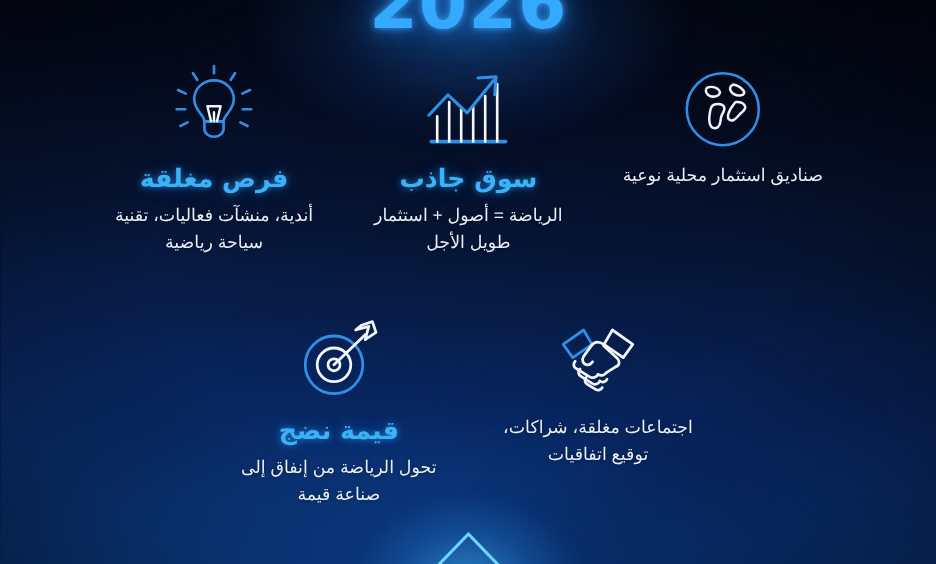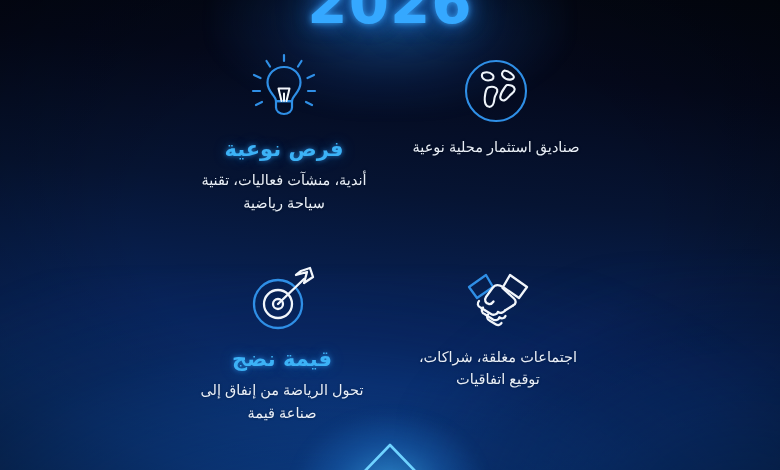--- a/index.html
+++ b/index.html
@@ -188,41 +188,58 @@
           <circle cx="37" cy="37" r="30" stroke="#2f8fe6" stroke-width="2.1"></circle>
           <path d="M24 19c3.5-1.2 7.5-0.4 9.6 1.8 2 2.2 0.6 4.6-1.8 5.3-2.6 0.8-5.6 0.2-7.4-1.4-1.9-1.7-2-4.3-0.4-5.7z" stroke="#eef4fa" stroke-width="2.1" stroke-linejoin="round" fill="none"></path>
           <path d="M45.5 16.5c3.4 0.6 6.6 2.4 8.6 4.8 1.5 1.8 0.5 3.7-1.7 4.1-3 0.6-6.5-0.7-8.3-2.8-1.8-2-1.3-5 1.4-6.1z" stroke="#eef4fa" stroke-width="2.1" stroke-linejoin="round" fill="none"></path>
           <path d="M29 33.5c4.2-1.6 8.4-0.6 9.2 2 0.8 2.5-1.4 4.6-2.3 7.1-1 2.8-0.4 5.9-2.2 8.4-1.9 2.6-5.4 2.4-6.9-0.4-1.6-3-1.2-7-0.6-10.4 0.4-2.6 0.6-5.2 2.8-6.7z" stroke="#eef4fa" stroke-width="2.1" stroke-linejoin="round" fill="none"></path>
           <path d="M48 31c3.6-0.4 7 1.2 7.6 3.8 0.6 2.6-1.8 4-3.6 5.6-2.1 1.8-3.4 4.4-5.9 5.6-2.6 1.3-5.2-0.6-4.8-3.4 0.4-3.1 2.3-6.2 4.1-8.6 0.8-1.1 1.6-2.7 2.6-3z" stroke="#eef4fa" stroke-width="2.1" stroke-linejoin="round" fill="none"></path>
         </svg>
       </div>
       <div class="card-body">صناديق استثمار محلية نوعية</div>
     </div>
 
+    <div class="card">
+      <div class="icon-box">
+        <svg width="78" height="72" viewBox="0 0 78 72" fill="none">
+          <line x1="8" y1="63" x2="70" y2="63" stroke="#2f8fe6" stroke-width="3" stroke-linecap="round"></line>
+          <line x1="13" y1="63" x2="13" y2="42" stroke="#f2f6fb" stroke-width="2.2" stroke-linecap="round"></line>
+          <line x1="23" y1="63" x2="23" y2="30" stroke="#f2f6fb" stroke-width="2.2" stroke-linecap="round"></line>
+          <line x1="33" y1="63" x2="33" y2="36" stroke="#f2f6fb" stroke-width="2.2" stroke-linecap="round"></line>
+          <line x1="43" y1="63" x2="43" y2="33" stroke="#f2f6fb" stroke-width="2.2" stroke-linecap="round"></line>
+          <line x1="53" y1="63" x2="53" y2="25" stroke="#f2f6fb" stroke-width="2.2" stroke-linecap="round"></line>
+          <line x1="63" y1="63" x2="63" y2="15" stroke="#f2f6fb" stroke-width="2.2" stroke-linecap="round"></line>
+          <path d="M6 41 L22 24 L38 39 L60 12" stroke="#2f8fe6" stroke-width="2.6" stroke-linecap="round" stroke-linejoin="round" fill="none"></path>
+          <path d="M47 10 L62 9 L61 24" stroke="#2f8fe6" stroke-width="2.6" stroke-linecap="round" stroke-linejoin="round" fill="none"></path>
+        </svg>
+      </div>
+      <div class="card-title">سوق جاذب</div>
+      <div class="card-body">الرياضة = أصول + استثمار طويل الأجل</div>
+    </div>
 
     <div class="card">
       <div class="icon-box">
         <svg width="74" height="76" viewBox="0 0 74 76" fill="none">
           <path d="M37 14c-9.4 0-16.5 7-16.5 15.6 0 5.6 2.9 9.2 5.3 12.2 1.9 2.4 3.2 4 3.2 6.4h16c0-2.4 1.3-4 3.2-6.4 2.4-3 5.3-6.6 5.3-12.2C53.5 21 46.4 14 37 14z" stroke="#2f8fe6" stroke-width="2.2" stroke-linejoin="round" fill="none"></path>
           <path d="M29 48.2h16v6.4c0 3.6-3.6 6.4-8 6.4s-8-2.8-8-6.4v-6.4z" stroke="#2f8fe6" stroke-width="2.2" stroke-linejoin="round" fill="none"></path>
           <path d="M31.5 35.5 L34.5 48 M42.5 35.5 L39.5 48 M31.5 35.5 L42.5 35.5 M37 40.5 L37 48" stroke="#f2f6fb" stroke-width="2" stroke-linecap="round" stroke-linejoin="round" fill="none"></path>
           <g stroke="#2f8fe6" stroke-width="2.2" stroke-linecap="round">
             <line x1="37" y1="2" x2="37" y2="8"></line>
             <line x1="19.5" y1="8" x2="23" y2="13.5"></line>
             <line x1="54.5" y1="8" x2="51" y2="13.5"></line>
             <line x1="7" y1="22" x2="13.5" y2="25"></line>
             <line x1="67" y1="22" x2="60.5" y2="25"></line>
             <line x1="6" y1="38" x2="13" y2="38"></line>
             <line x1="68" y1="38" x2="61" y2="38"></line>
             <line x1="9" y1="52" x2="15" y2="49"></line>
             <line x1="65" y1="52" x2="59" y2="49"></line>
           </g>
         </svg>
       </div>
-      <div class="card-title">فرص نوعية</div>
+      <div class="card-title">فرص مغلقة</div>
       <div class="card-body">أندية، منشآت فعاليات، تقنية سياحة رياضية</div>
     </div>
 
   </div>
 
   <div class="row row-bottom">
 
     <div class="card">
       <div class="icon-box">
         <svg width="86" height="68" viewBox="0 0 86 68" fill="none">

